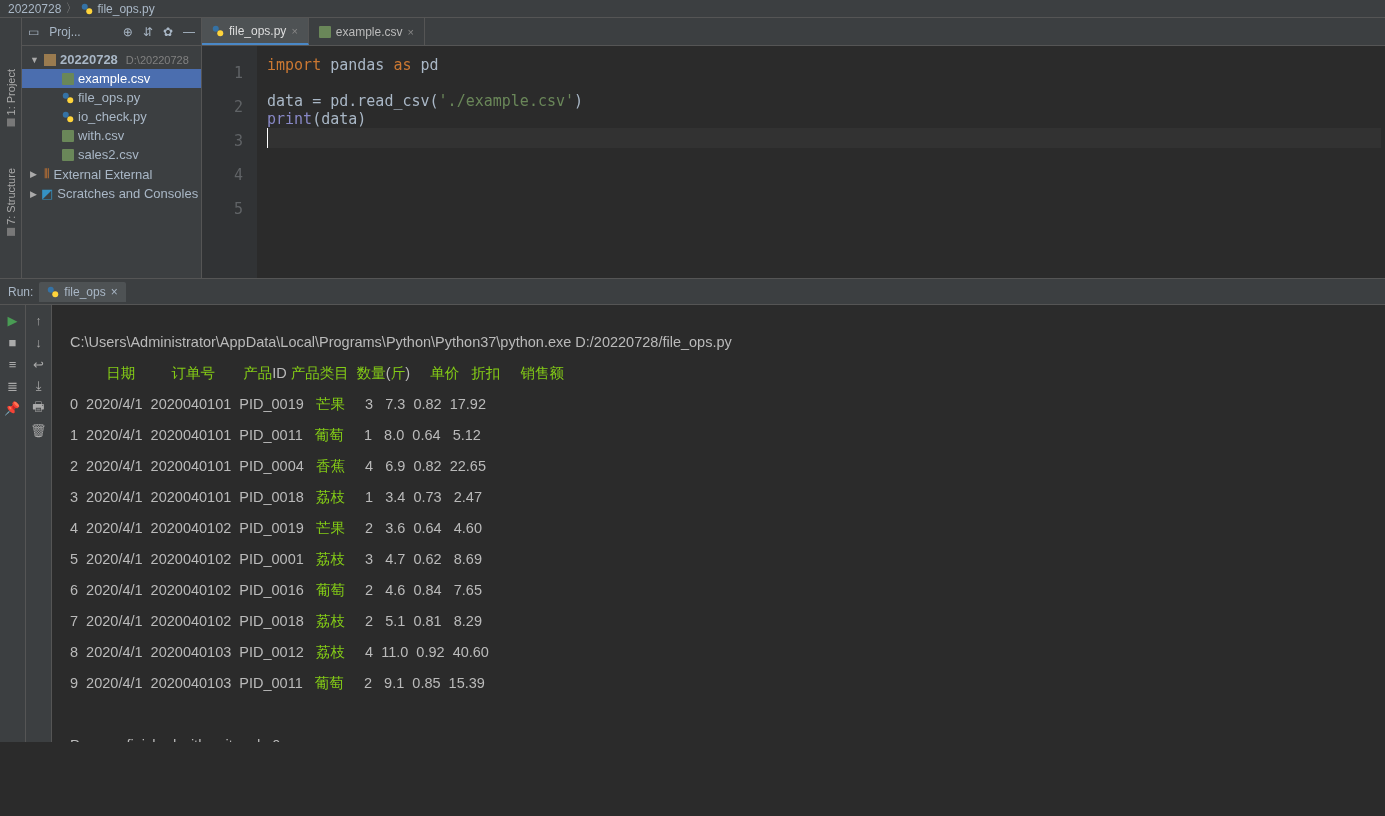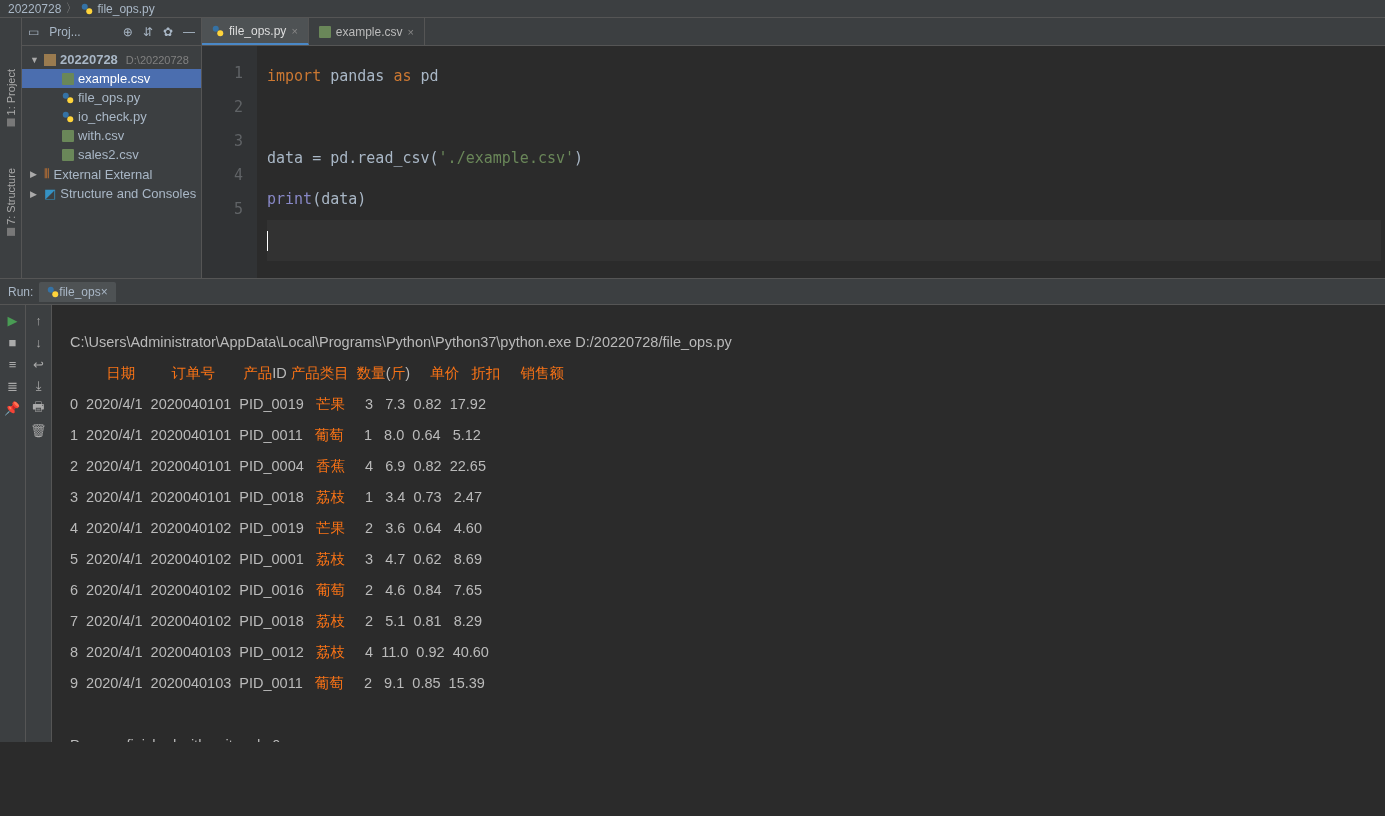--- a/index.html
+++ b/index.html
@@ -118,21 +118,21 @@
     width: 55px;
     background: #313335;
     text-align: right;
     color: #606366;
     padding: 10px 14px 0 0;
     line-height: 34px;
   }
   .code {
     flex: 1;
     padding: 10px 4px 0 10px;
-    line-height: 41px;
+    line-height: 18px;
     white-space: pre;
   }
   .kw { color:#cc7832; }
   .str { color:#6a8759; }
   .builtin { color:#8888c6;}
   .caret-line { background:#323232; display:block; width:100%; position:relative;}
   .cursor { display:inline-block; border-left:1px solid #fff; height:20px; vertical-align:middle; animation:blink 1s infinite;}
   @keyframes blink { 50% {opacity:0;} }
 
   .run-panel {
@@ -149,20 +149,21 @@
     gap:6px;
     padding:0 8px;
     height:26px;
     border-bottom:1px solid #555;
     font-size:12px;
   }
   .run-header .rtab {
     background:#4e5254;
     padding:3px 8px;
     display:flex;
+    gap:5px;
     align-items:center;
     border-radius:2px 2px 0 0;
   }
   .run-body { display:flex; flex:1; overflow:hidden;}
   .run-toolbar-left, .run-toolbar-right {
     width:26px;
     background:#3c3f41;
     border-right:1px solid #555;
     display:flex;
     flex-direction:column;
@@ -176,21 +177,21 @@
   .console {
     flex:1;
     font-family:Liberation Sans, sans-serif;
     font-size:14.5px;
     line-height:31px;
     padding:22px 18px;
     color:#bababa;
     white-space:pre;
     overflow:auto;
   }
-  .console .chn { color:#f97316;}
+  .console .chn { color:#84cc16;}
   .py-icon{ width:12px; height:12px; display:inline-flex;}
   .csv-icon { width:12px;height:12px;display:inline-block;background:#6a8759;border-radius:1px;}
   .dir-icon { width:12px;height:12px;display:inline-block;background:#9a7b4f;}
   svg { display:block;}
 </style>
 </head>
 <body>
 
 <div class="breadcrumb">
   <span>20220728</span>
@@ -268,21 +269,21 @@
           </div>
         </div>
       <div class="tree-row depth0">
         <span class="arrow">▶</span>
         <span style="color:#cc7832">⫴</span>
         <span>External External</span>
       </div>
       <div class="tree-row depth0">
         <span class="arrow">▶</span>
         <span style="color:#3592c4">◩</span>
-        <span>Structure and Consoles</span>
+        <span>Scratches and Consoles</span>
       </div>
     </div>
   </div>
 
   <div class="editor-wrap">
     <div class="editor-tabs" id="editor-tabs">
         <div class="editor-tab active">
           <span class="py-icon">
             <svg viewBox="0 0 16 16">
               <circle cx="5" cy="5" r="4" fill="#3572a5"></circle>

